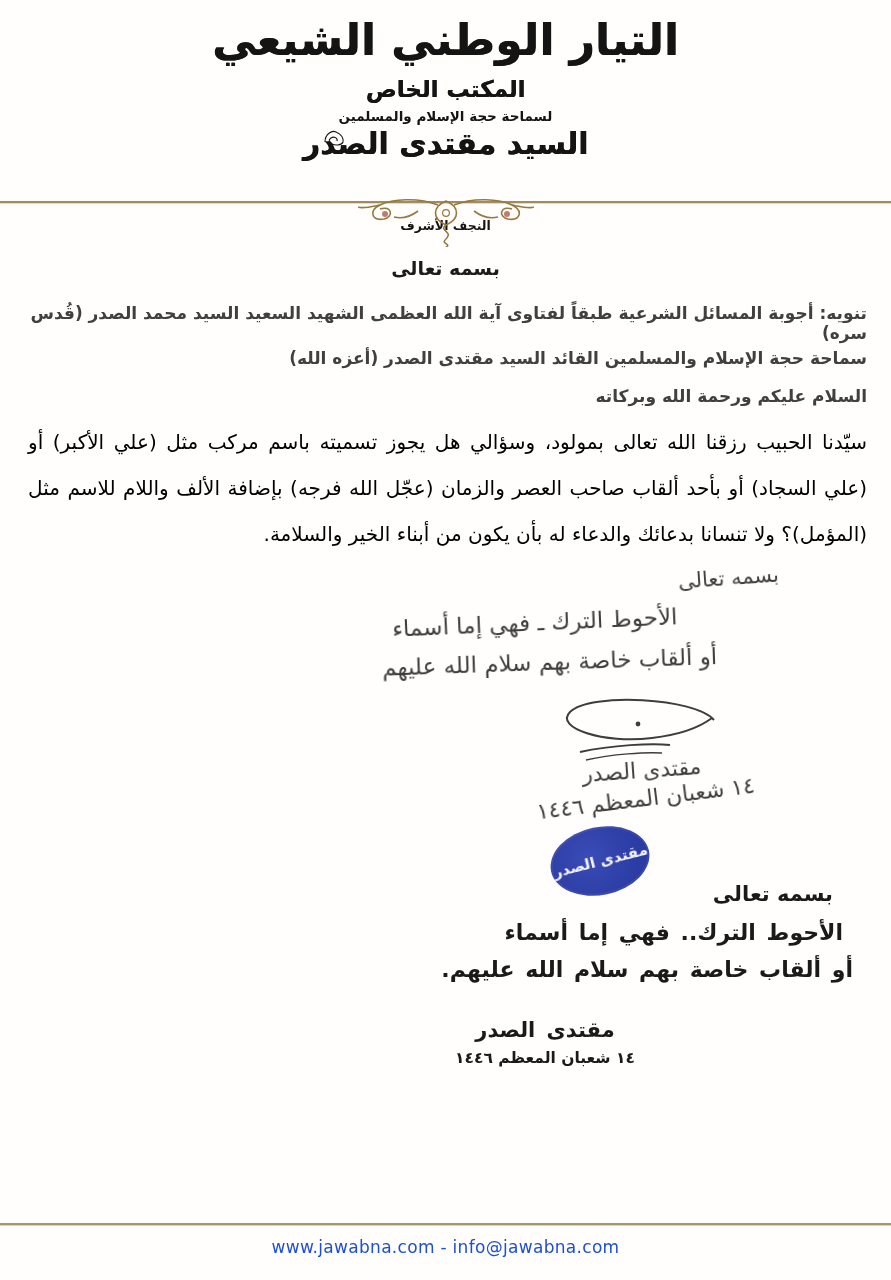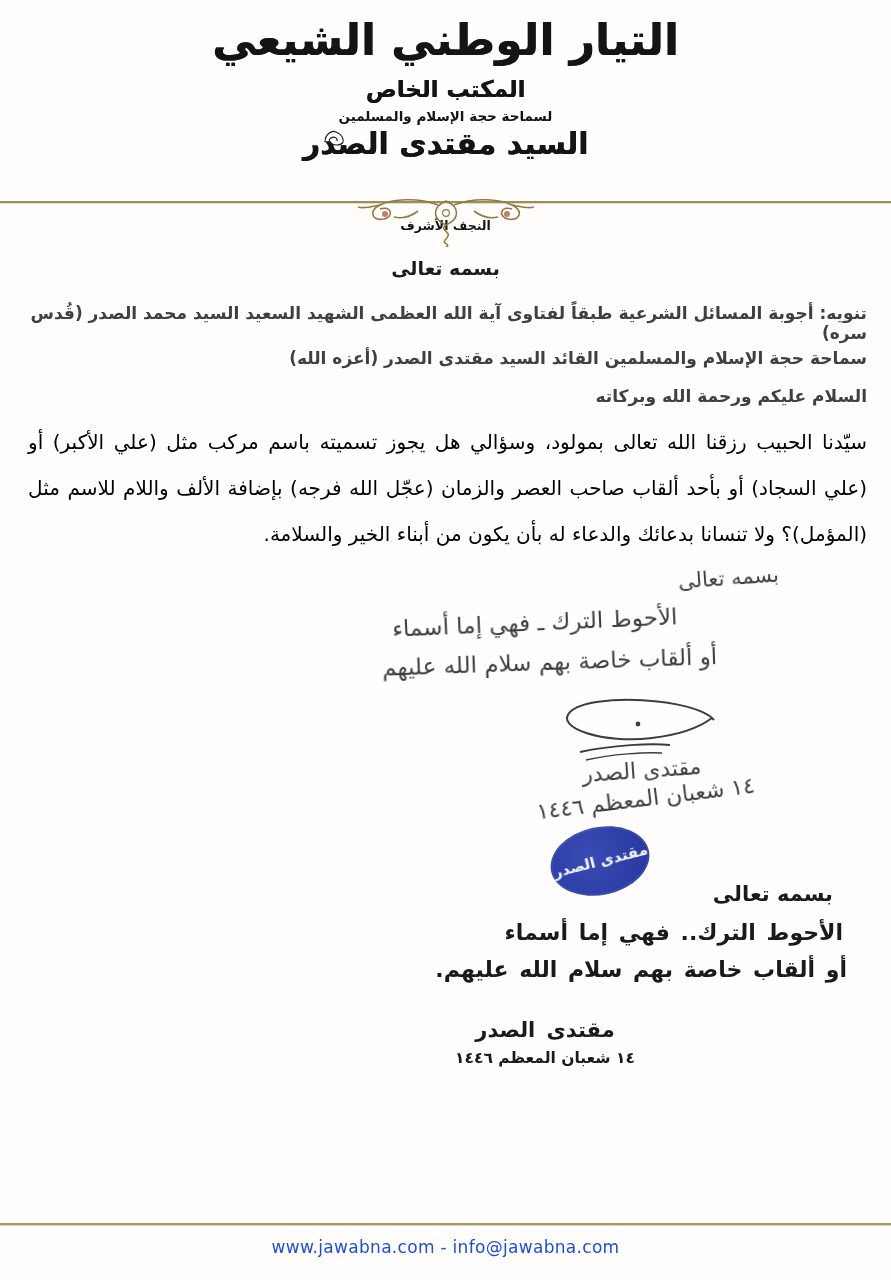--- a/index.html
+++ b/index.html
@@ -69,21 +69,21 @@
     transform:rotate(-2deg);
     filter:blur(.25px);
     white-space:nowrap;
   }
 
   
   .typed{right:29px;top:881px;text-align:right;font-weight:bold;color:#1a1a1a;}
   .typed div{font-size:22px;line-height:26px;}
   .ta-basmala{margin-left:0;margin-right:29px;margin-bottom:13px;font-size:21px !important;}
   .ta-line1{margin-right:19px;margin-bottom:11px;word-spacing:3px;}
-  .ta-line2{margin-right:15px;word-spacing:3px;text-align:center;}
+  .ta-line2{margin-right:9px;word-spacing:3px;text-align:center;}
 
   .typed-sign{left:430px;top:1018px;width:230px;text-align:center;font-weight:bold;color:#1a1a1a;}
   .ta-signer{font-size:21px;word-spacing:4px;}
   .ta-date{font-size:15.5px;margin-top:7px;}
 
   
   .rule-bottom{top:1223px;left:0;width:100%;height:2px;background:#a79767;border-bottom:1px solid #ddd3b4;}
   .footer-text{top:1237px;font-size:17px;color:#1d4ed8;letter-spacing:.3px;}
 </style>
 </head>

